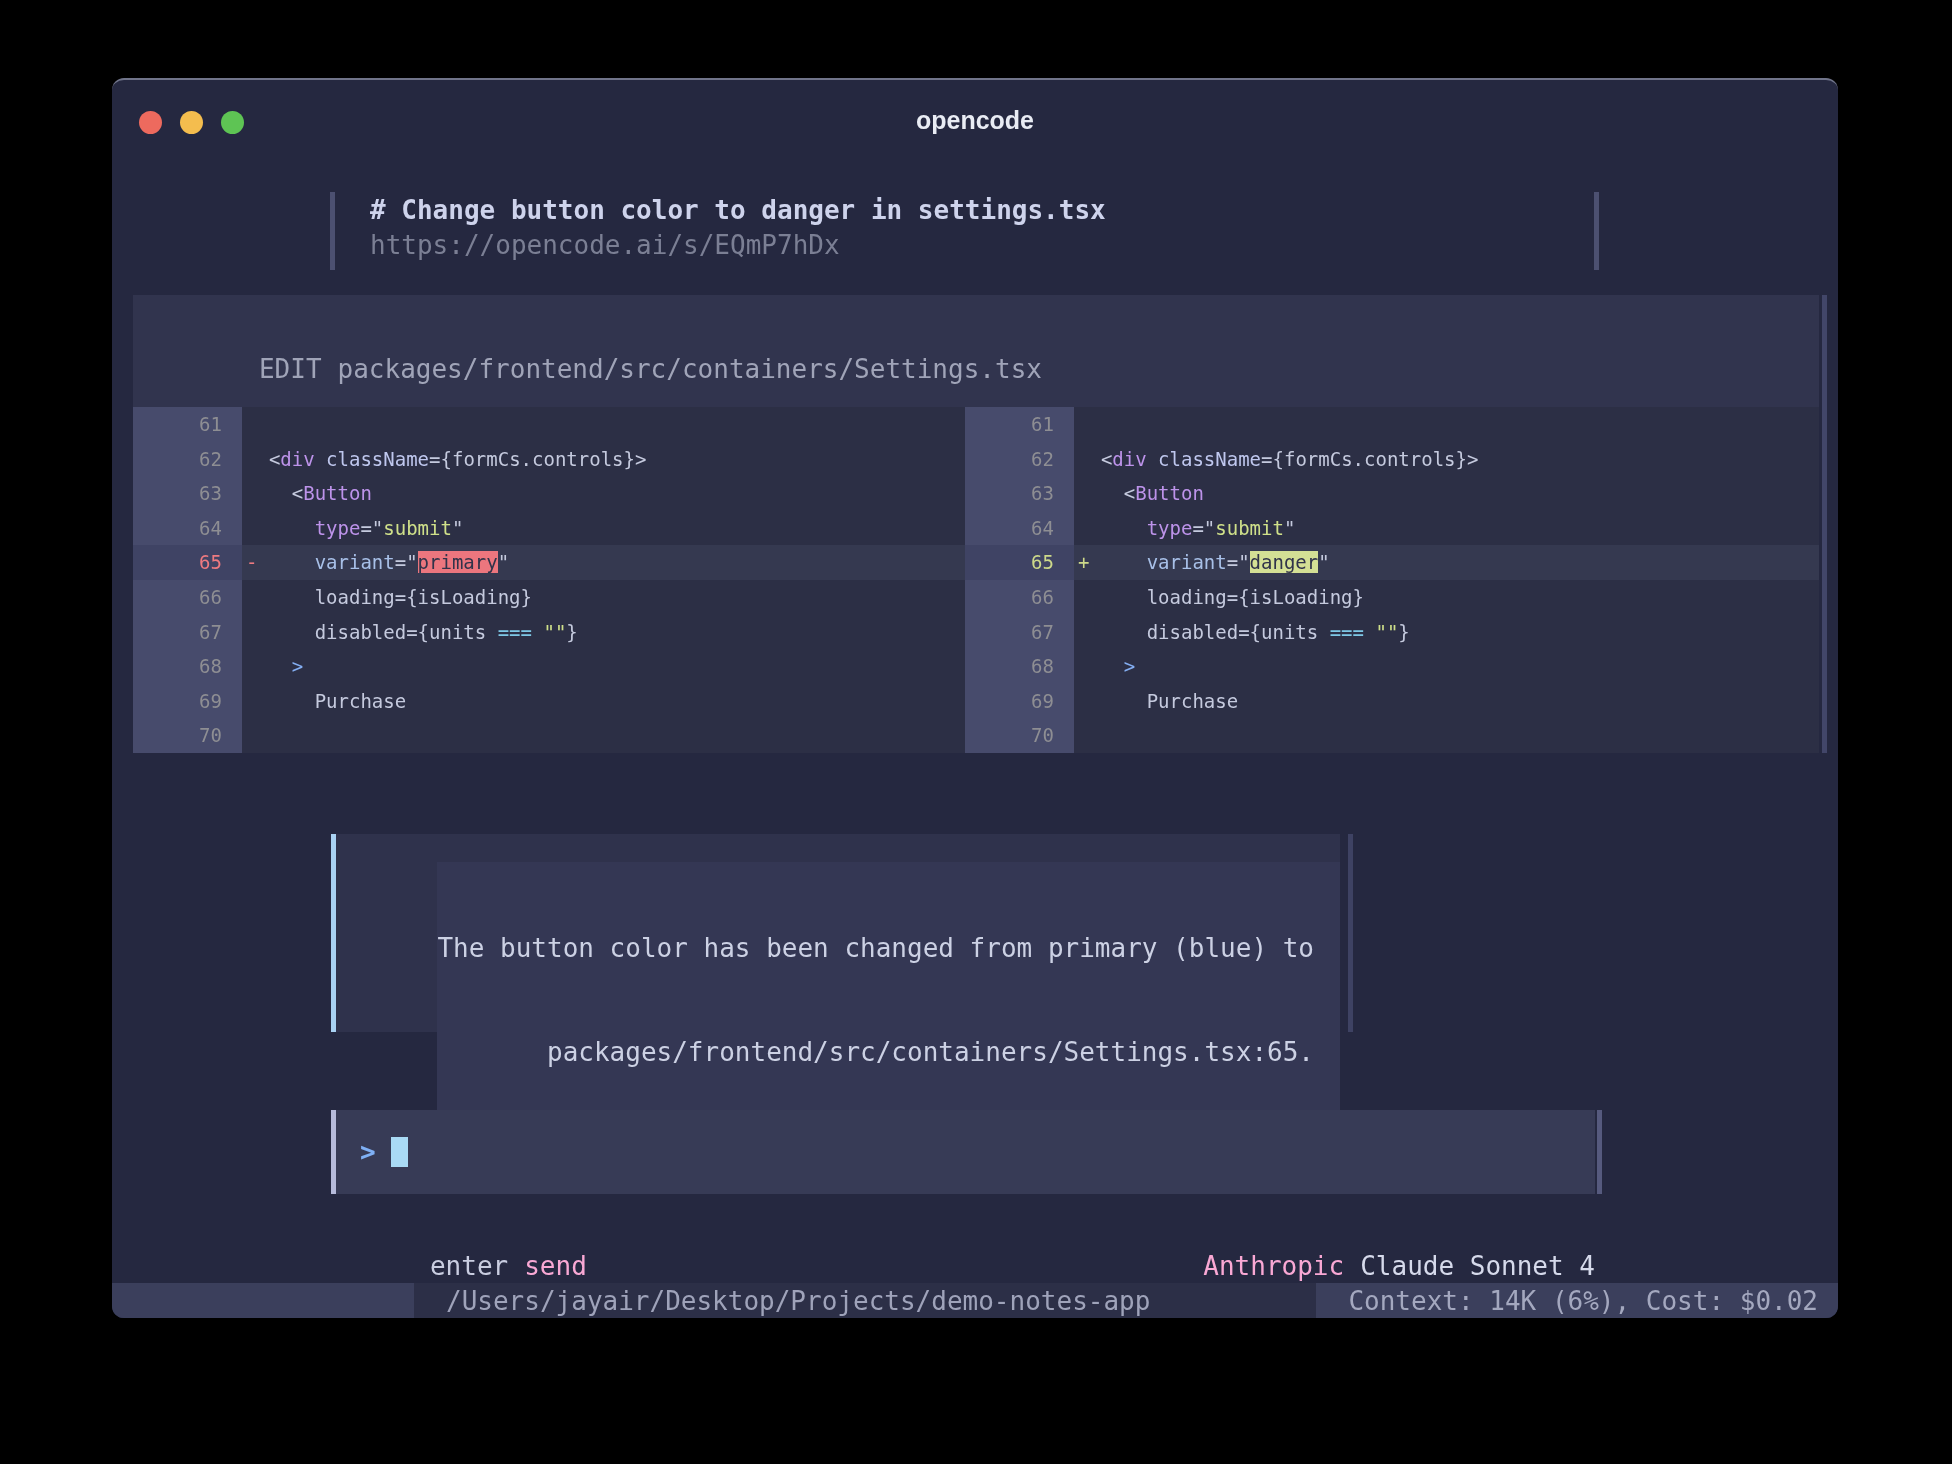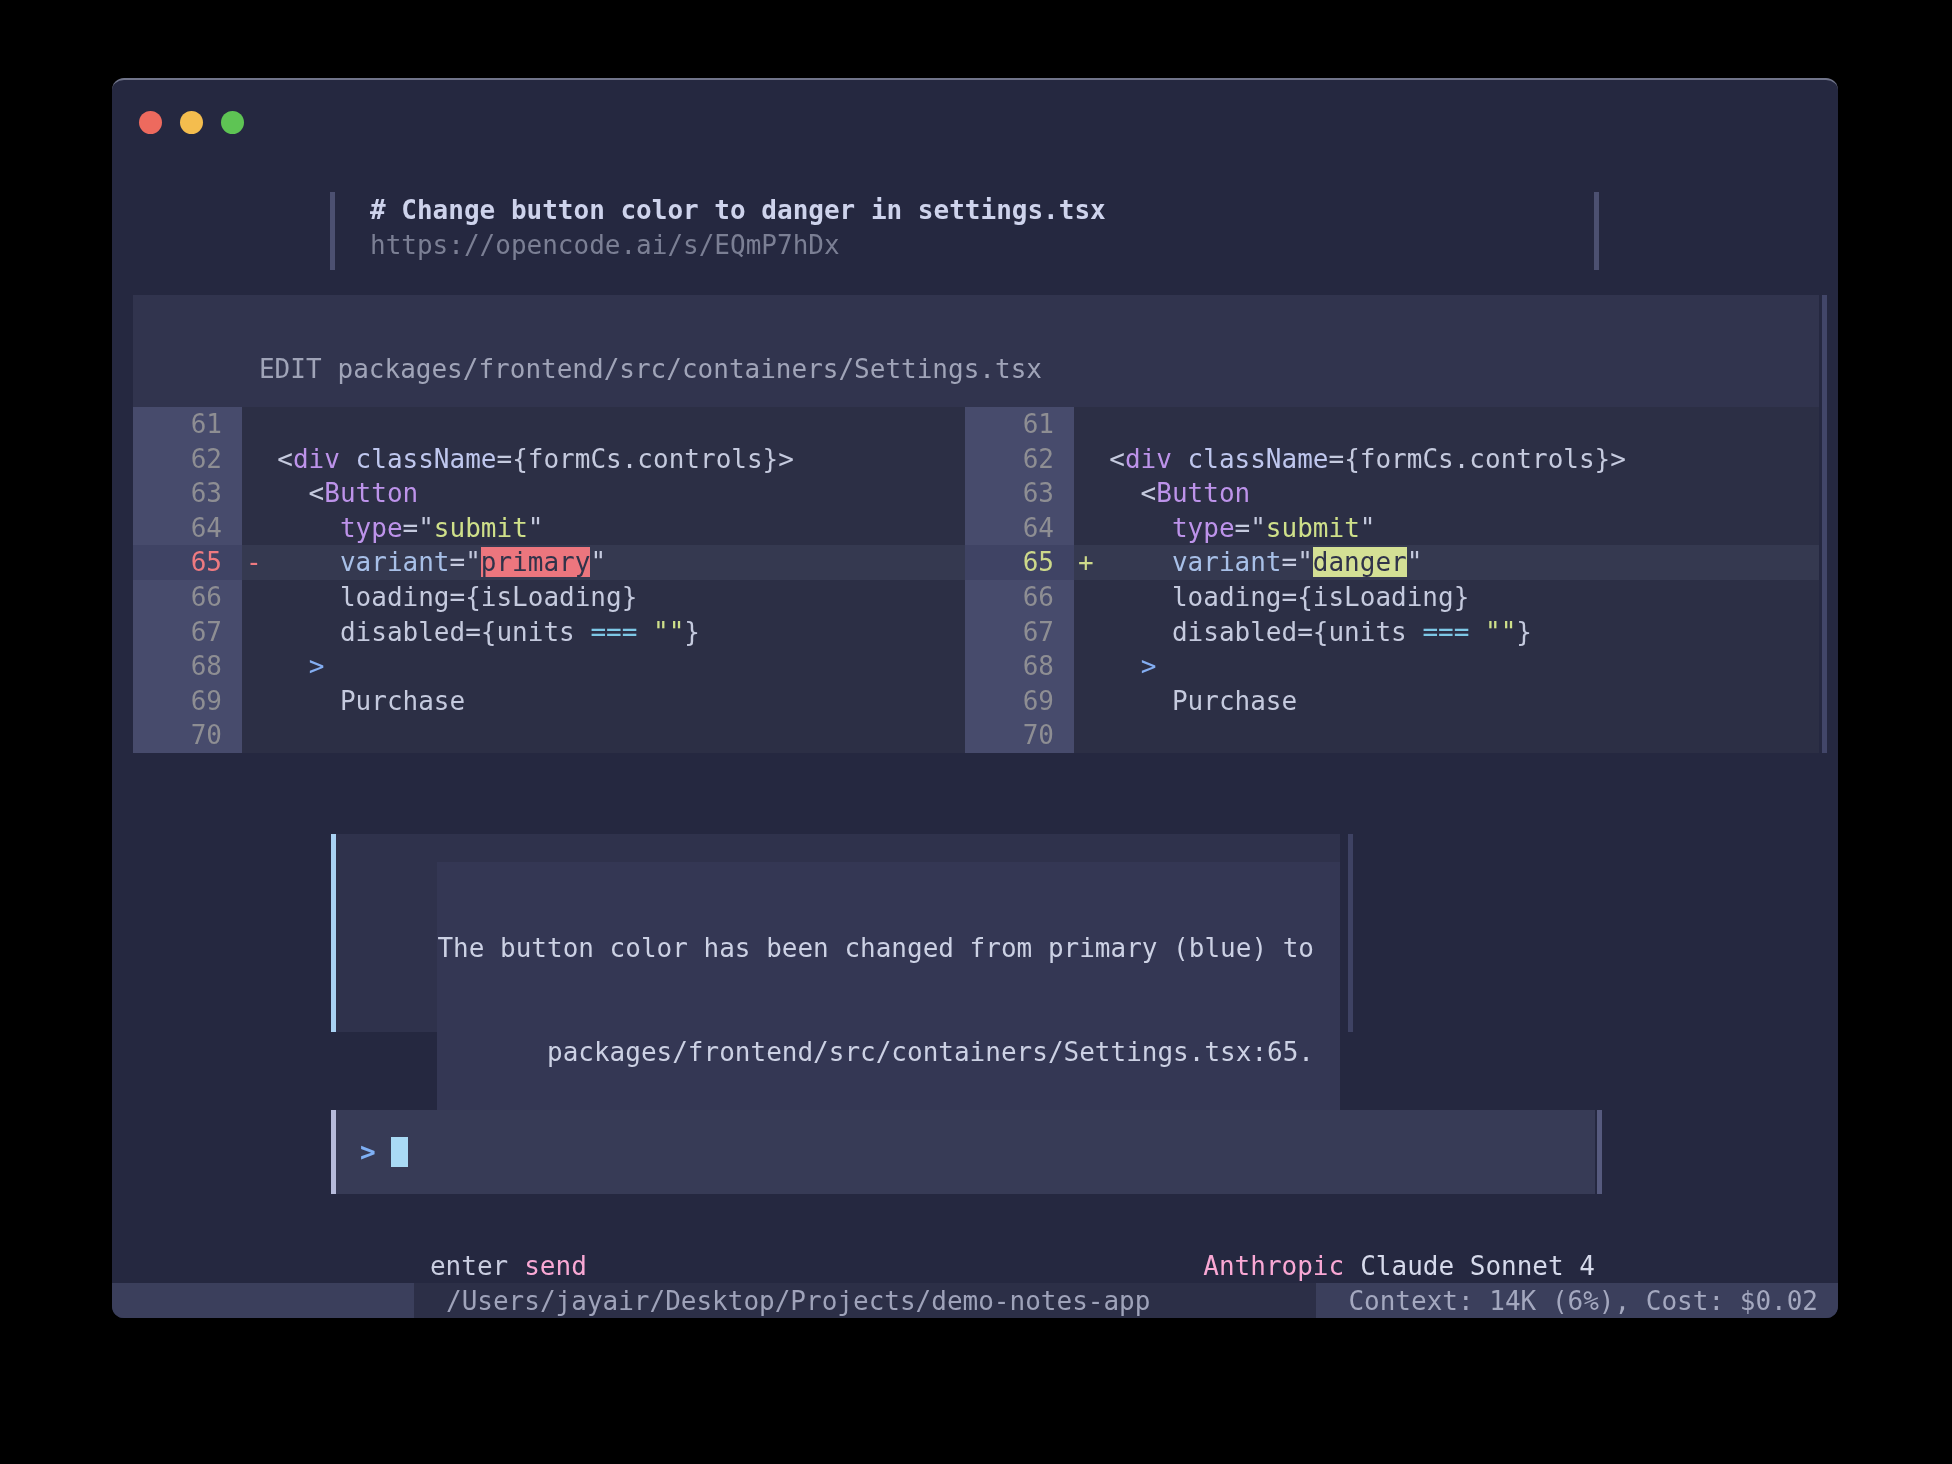--- a/index.html
+++ b/index.html
@@ -20,21 +20,21 @@
   .hdr-title{position:absolute;left:258px;top:113px;font-weight:700;color:#ced3ec;}
   .hdr-url{position:absolute;left:258px;top:148px;color:#7b7f94;}
   
   .edit-panel{position:absolute;left:21px;top:215px;width:1686px;height:458px;background:#2c2f45;}
   .edit-head{height:112px;background:#31344e;box-sizing:border-box;padding:22px 0 0 32px;color:#a0a4b8;}
   .edit-head .lbl{margin-right:16px;}
   .diff{display:flex;}
   .pane{flex:none;}
   .pane.l{width:832px;}
   .pane.rt{width:854px;}
-  .drow{display:flex;height:34.6px;line-height:34.6px;font-size:26px;white-space:pre;}
+  .drow{display:flex;height:34.6px;line-height:34.6px;font-size:19px;white-space:pre;}
   .gut{flex:none;width:109px;background:#474b6c;text-align:right;padding-right:20px;box-sizing:border-box;}
   .codecell{flex:1;position:relative;padding-left:4px;box-sizing:border-box;}
   .drow.hl .gut{background:#3f4364;}
   .drow.hl .codecell{background:#353950;}
   .mark{position:absolute;left:4px;top:0;}
   .edit-scroll{top:215px;left:1710px;height:458px;}
   
   .msg-accent{left:219px;top:754px;height:198px;}
   .msg-box{position:absolute;left:224px;top:754px;width:1004px;height:198px;background:#2f324c;
            box-sizing:border-box;padding:28px 0 0 38px;text-align:right;}
@@ -63,20 +63,21 @@
         border-radius:0 0 12px 0;box-sizing:border-box;padding-right:20px;text-align:right;color:#a4a8bf;}
 </style>
 </head>
 <body>
 
 <div class="window">
 
   <div class="tl r" style="background: rgb(237, 106, 94);"></div>
   <div class="tl y" style="background: rgb(244, 189, 78);"></div>
   <div class="tl g" style="background: rgb(94, 196, 84);"></div>
+  <div class="win-title">opencode</div>
 
   <div class="vbar hdr-bar" style="left: 218px; background: rgb(76, 80, 113);"></div>
   <div class="vbar hdr-bar" style="left: 1482px; background: rgb(76, 80, 113);"></div>
   <div class="mono hdr-title"># Change button color to danger in settings.tsx</div>
   <div class="mono hdr-url">https://opencode.ai/s/EQmP7hDx</div>
 
   <div class="edit-panel">
     <div class="mono edit-head">
       <span class="lbl">EDIT</span><span>packages/frontend/src/containers/Settings.tsx</span>
     </div>

